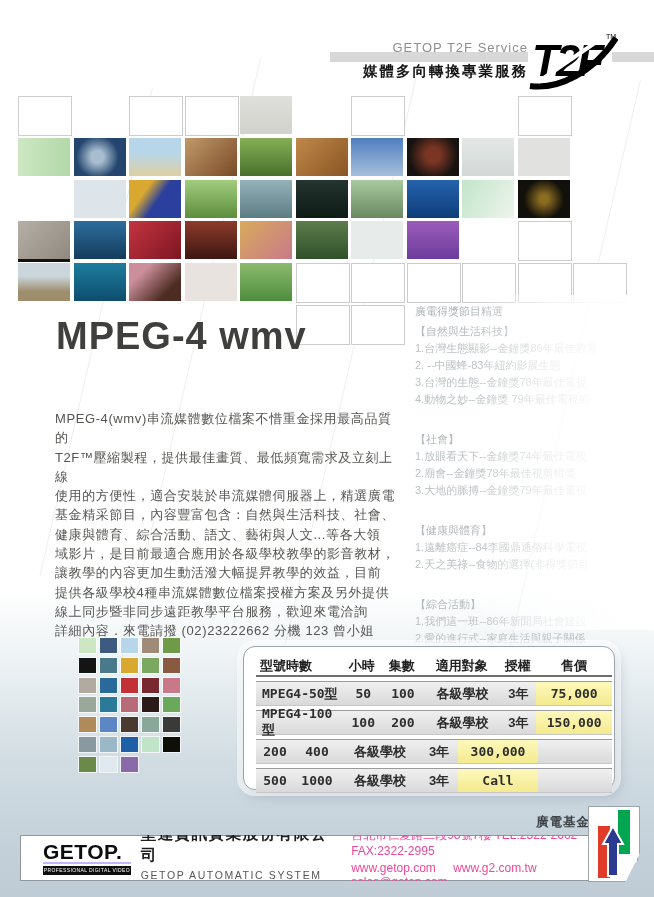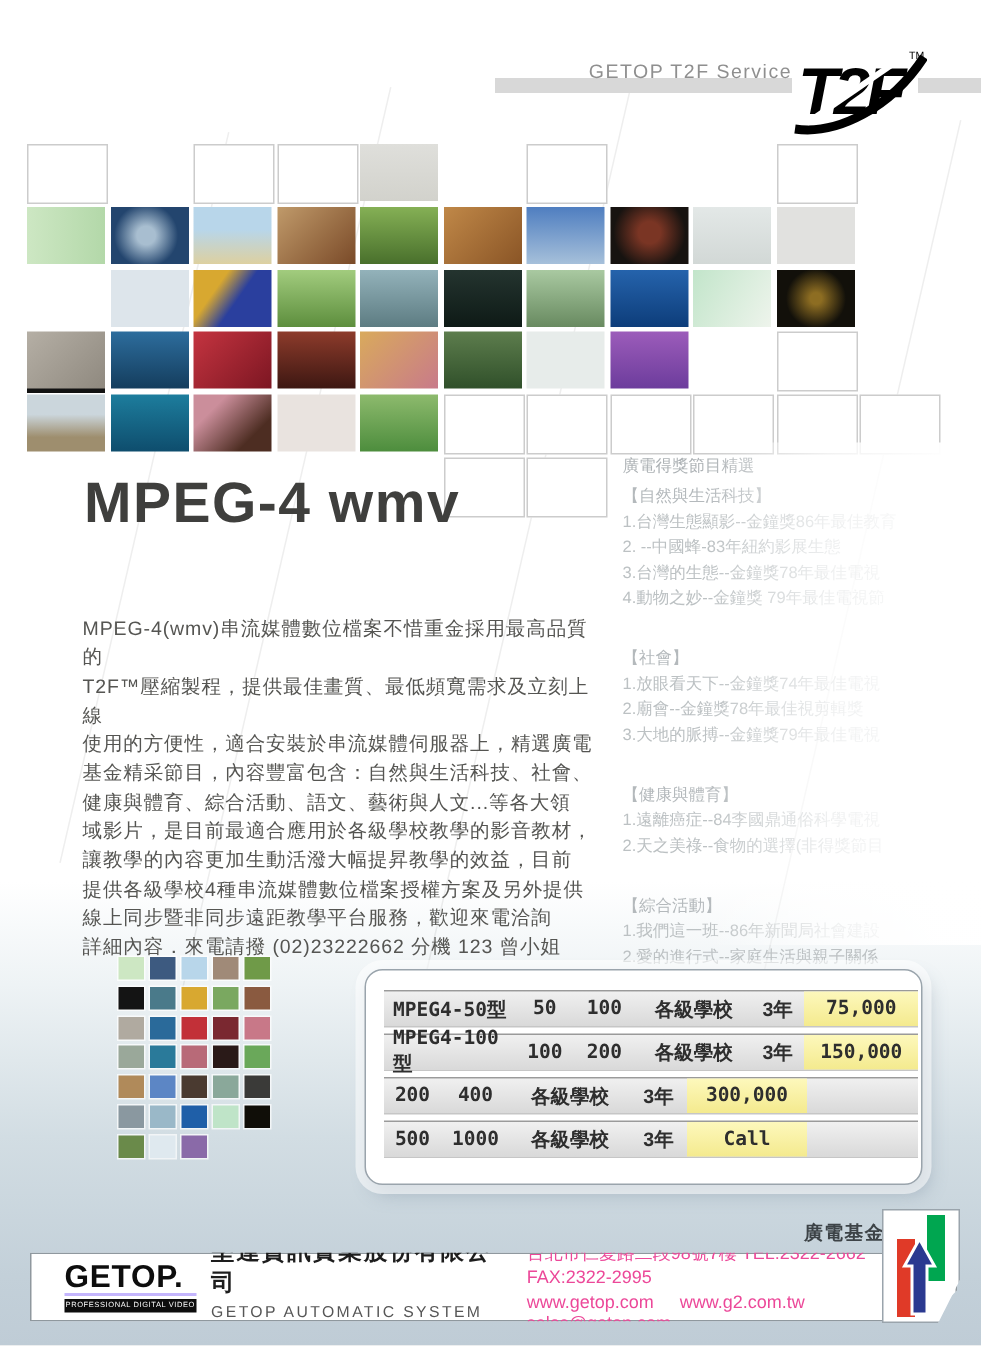--- a/index.html
+++ b/index.html
@@ -120,20 +120,21 @@
   <div class="bg-bottom"></div>
 
   <div class="diag" style="left:260px;top:58px;height:620px;transform:rotate(13deg);"></div>
   <div class="diag" style="left:420px;top:58px;height:640px;transform:rotate(13deg);"></div>
   <div class="diag" style="left:640px;top:80px;height:700px;transform:rotate(13deg);"></div>
   <div class="diag" style="left:152px;top:88px;height:500px;transform:rotate(13deg);"></div>
 
   <div class="band" style="left:330px;top:52px;width:198px;"></div>
   <div class="band" style="left:612px;top:52px;width:42px;"></div>
   <div class="svc1">GETOP T2F Service</div>
+  <div class="svc2">媒體多向轉換專業服務</div>
   <div class="t2f">
     <svg width="90" height="64" viewBox="0 0 90 64">
       <path d="M2,56 C30,60 66,42 88,8" stroke="#000" stroke-width="6" fill="none"></path>
       <text x="4" y="46" font-family="Liberation Sans, sans-serif" font-size="44" font-weight="bold" font-style="italic" fill="#000" letter-spacing="-3">T2F</text>
       <line x1="10" y1="52" x2="74" y2="8" stroke="#fff" stroke-width="4"></line>
       <text x="78" y="9" font-size="7" fill="#000">TM</text>
     </svg>
   </div>
 
   <div id="grid">
@@ -219,20 +220,28 @@
     <div>1.遠離癌症--84李國鼎通俗科學電視</div>
     <div>2.天之美祿--食物的選擇(非得獎節目</div>
     <div class="aw-gap"></div>
     <div class="aw-head">【綜合活動】</div>
     <div>1.我們這一班--86年新聞局社會建設</div>
     <div>2.愛的進行式--家庭生活與親子關係</div>
   </div>
   <div class="fade-right"></div>
 
   <div class="tbl">
+    <div class="thead">
+      <div class="c-model">型號時數</div>
+      <div class="c-hours">小時</div>
+      <div class="c-eps">集數</div>
+      <div class="c-target">適用對象</div>
+      <div class="c-lic">授權</div>
+      <div class="c-price">售價</div>
+    </div>
     <div class="trow">
       <div class="c-model">MPEG4-50型</div>
       <div class="c-hours">50</div>
       <div class="c-eps">100</div>
       <div class="c-target">各級學校</div>
       <div class="c-lic">3年</div>
       <div class="c-price">75,000</div>
     </div>
     <div class="trow">
       <div class="c-model">MPEG4-100型</div>

